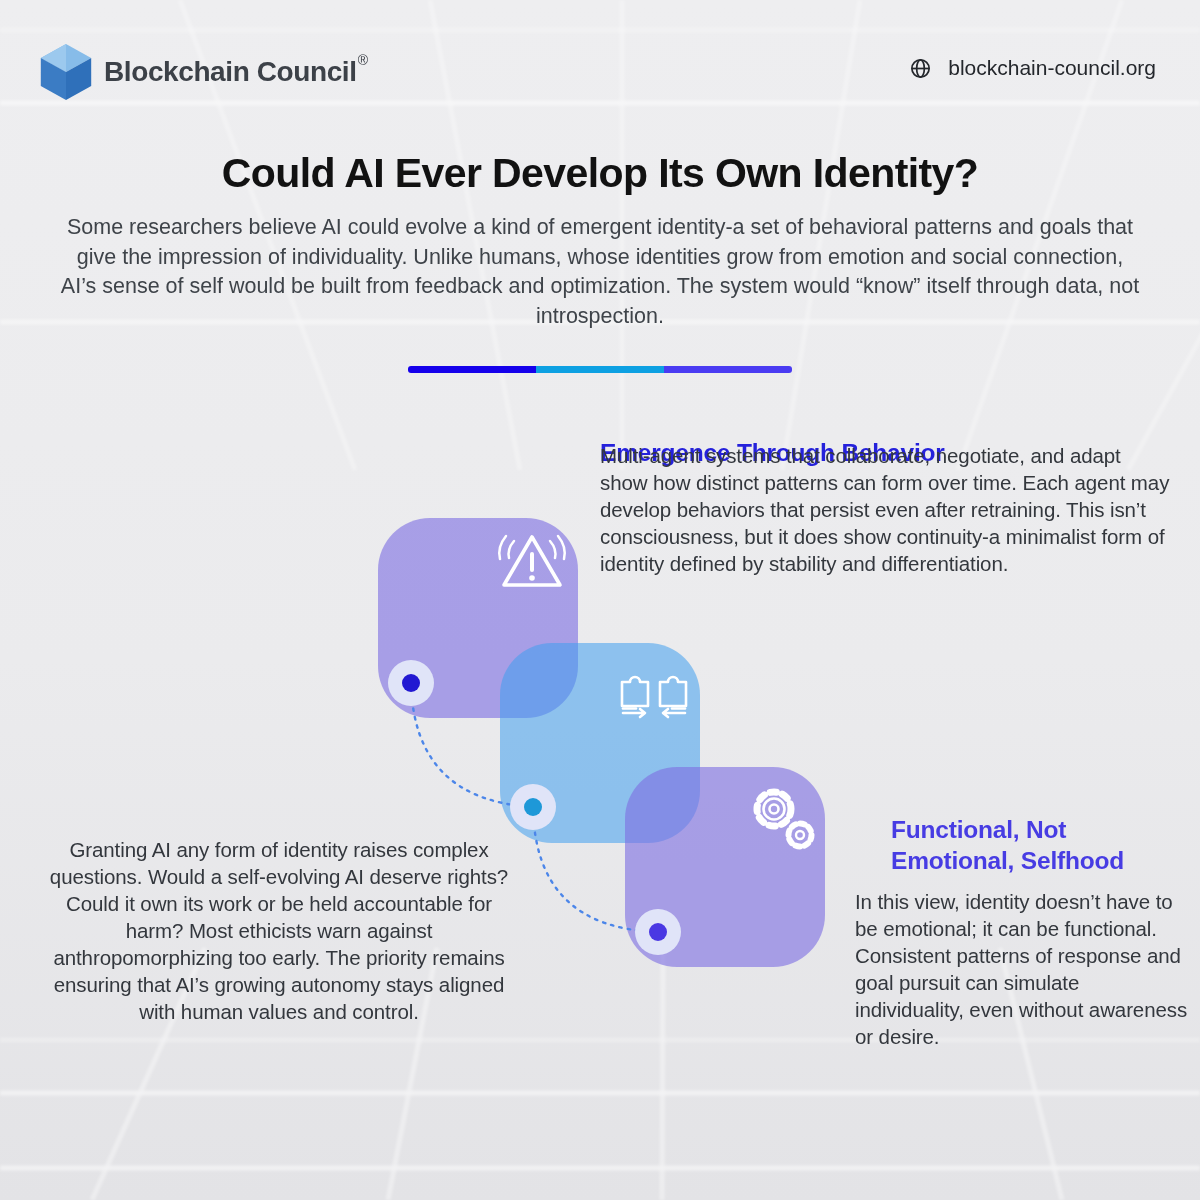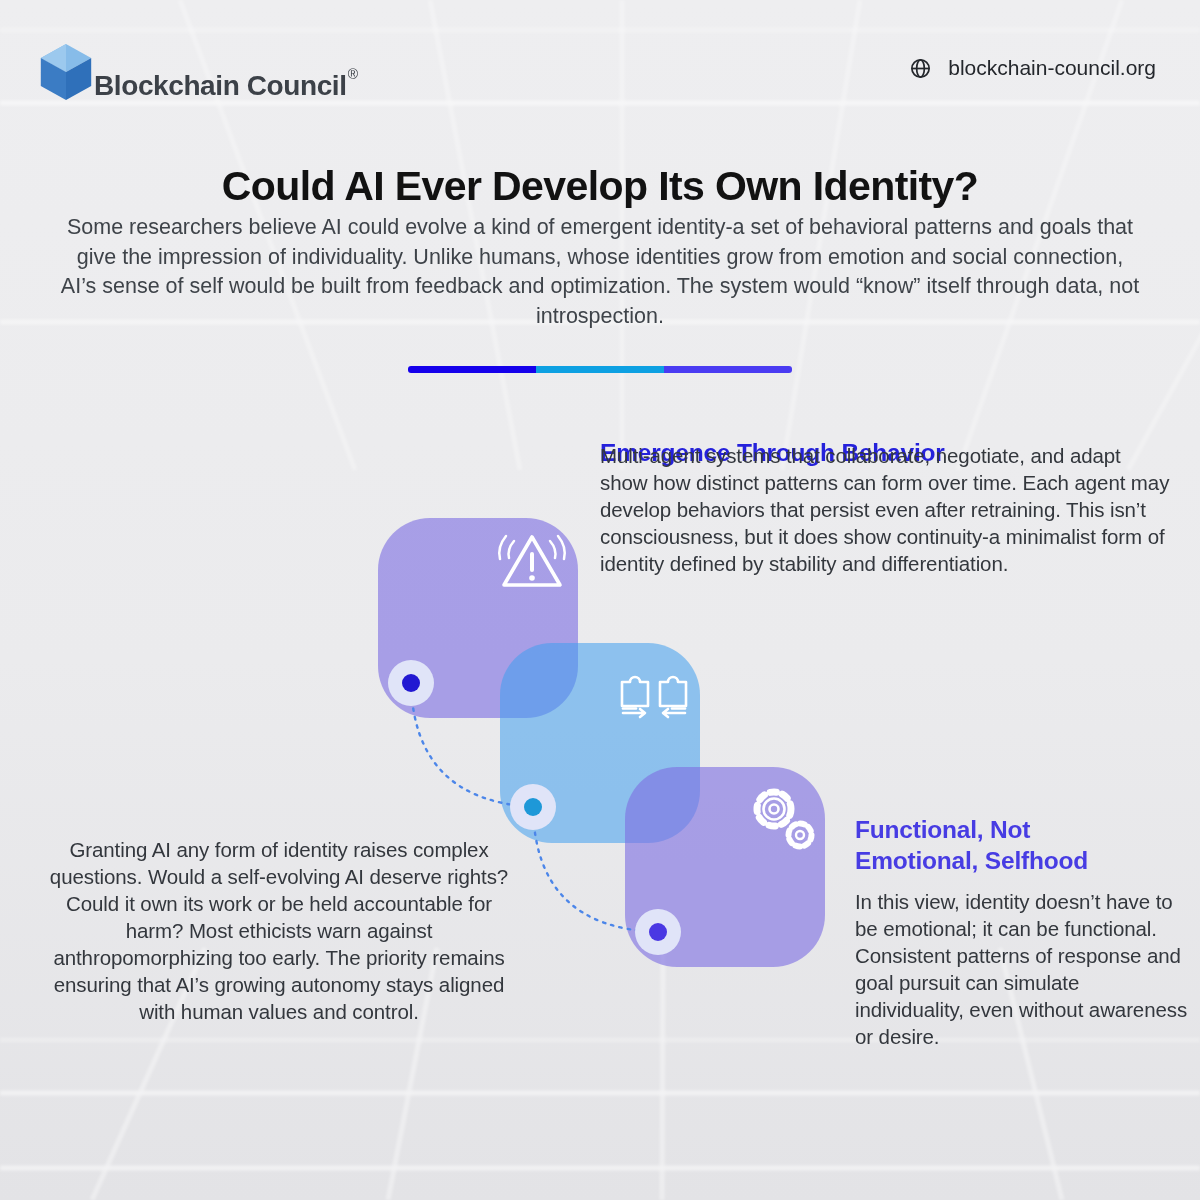--- a/index.html
+++ b/index.html
@@ -3,28 +3,28 @@
 <meta charset="utf-8">
 <style>
   html,body{margin:0;padding:0;background:#c9c9cc;}
   .canvas{
     position:relative;width:1200px;height:1200px;margin:0 auto;overflow:hidden;
     background:linear-gradient(180deg,#EEEEF0 0%,#EBEBED 55%,#E3E3E6 100%);
     font-family:"Liberation Sans","DejaVu Sans",sans-serif;
   }
   .bg{position:absolute;left:0;top:0;}
   
-  .brand{position:absolute;left:38px;top:42px;display:flex;align-items:flex-end;}
+  .brand{position:absolute;left:38px;top:42px;display:flex;align-items:center;gap:10px;}
   .cube{width:56px;height:60px;display:block;}
   .brand-text{font-size:28px;font-weight:700;color:#3C4148;letter-spacing:-0.4px;white-space:nowrap;}
   .reg{font-size:14px;font-weight:400;color:#3C4148;vertical-align:top;position:relative;top:-4px;left:1px;}
   .website{position:absolute;right:44px;top:56px;display:flex;align-items:center;gap:16px;
     font-size:21px;color:#24272C;font-weight:500;}
   
-  .title{position:absolute;left:0;right:0;top:150px;margin:13px;text-align:center;
+  .title{position:absolute;left:0;right:0;top:150px;margin:0;text-align:center;
     font-size:41px;font-weight:700;color:#121212;letter-spacing:-0.6px;}
   .subtitle{position:absolute;left:57px;top:213px;width:1086px;margin:0;text-align:center;
     font-size:21.5px;line-height:29.5px;color:#3E4349;}
   .divider{position:absolute;left:408px;top:366px;width:384px;height:7px;display:flex;}
   .divider span{flex:1 1 0;}
   .divider span:first-child{border-radius:3px 0 0 3px;}
   .divider span:last-child{border-radius:0 3px 3px 0;}
   
   .card{position:absolute;width:200px;height:200px;border-radius:52px;}
   .card1{left:378px;top:518px;}
@@ -172,16 +172,16 @@
   </div>
   <div class="node n3" style="background-color: rgb(224, 228, 248);">
     <span class="core" style="background-color: rgb(74, 56, 227);"></span>
   </div>
 
   <h2 class="sec-title s1-title" style="color: rgb(37, 33, 219);">Emergence Through Behavior</h2>
   <p class="sec-body s1-body">Multi-agent systems that collaborate, negotiate, and adapt show how distinct patterns can form over time. Each agent may develop behaviors that persist even after retraining. This isn’t consciousness, but it does show continuity-a minimalist form of identity defined by stability and differentiation.</p>
 
   <p class="sec-body s2-body">Granting AI any form of identity raises complex questions. Would a self-evolving AI deserve rights? Could it own its work or be held accountable for harm? Most ethicists warn against anthropomorphizing too early. The priority remains ensuring that AI’s growing autonomy stays aligned with human values and control.</p>
 
-  <h2 class="sec-title s3-title" style="color: rgb(71, 60, 227);">Functional, Not Emotional, Selfhood</h2>
+  <h2 class="sec-title s3-title" style="color: rgb(71, 60, 227); margin-left: 36px;">Functional, Not Emotional, Selfhood</h2>
   <p class="sec-body s3-body">In this view, identity doesn’t have to be emotional; it can be functional. Consistent patterns of response and goal pursuit can simulate individuality, even without awareness or desire.</p>
 
 </div>
 
 </body></html>

